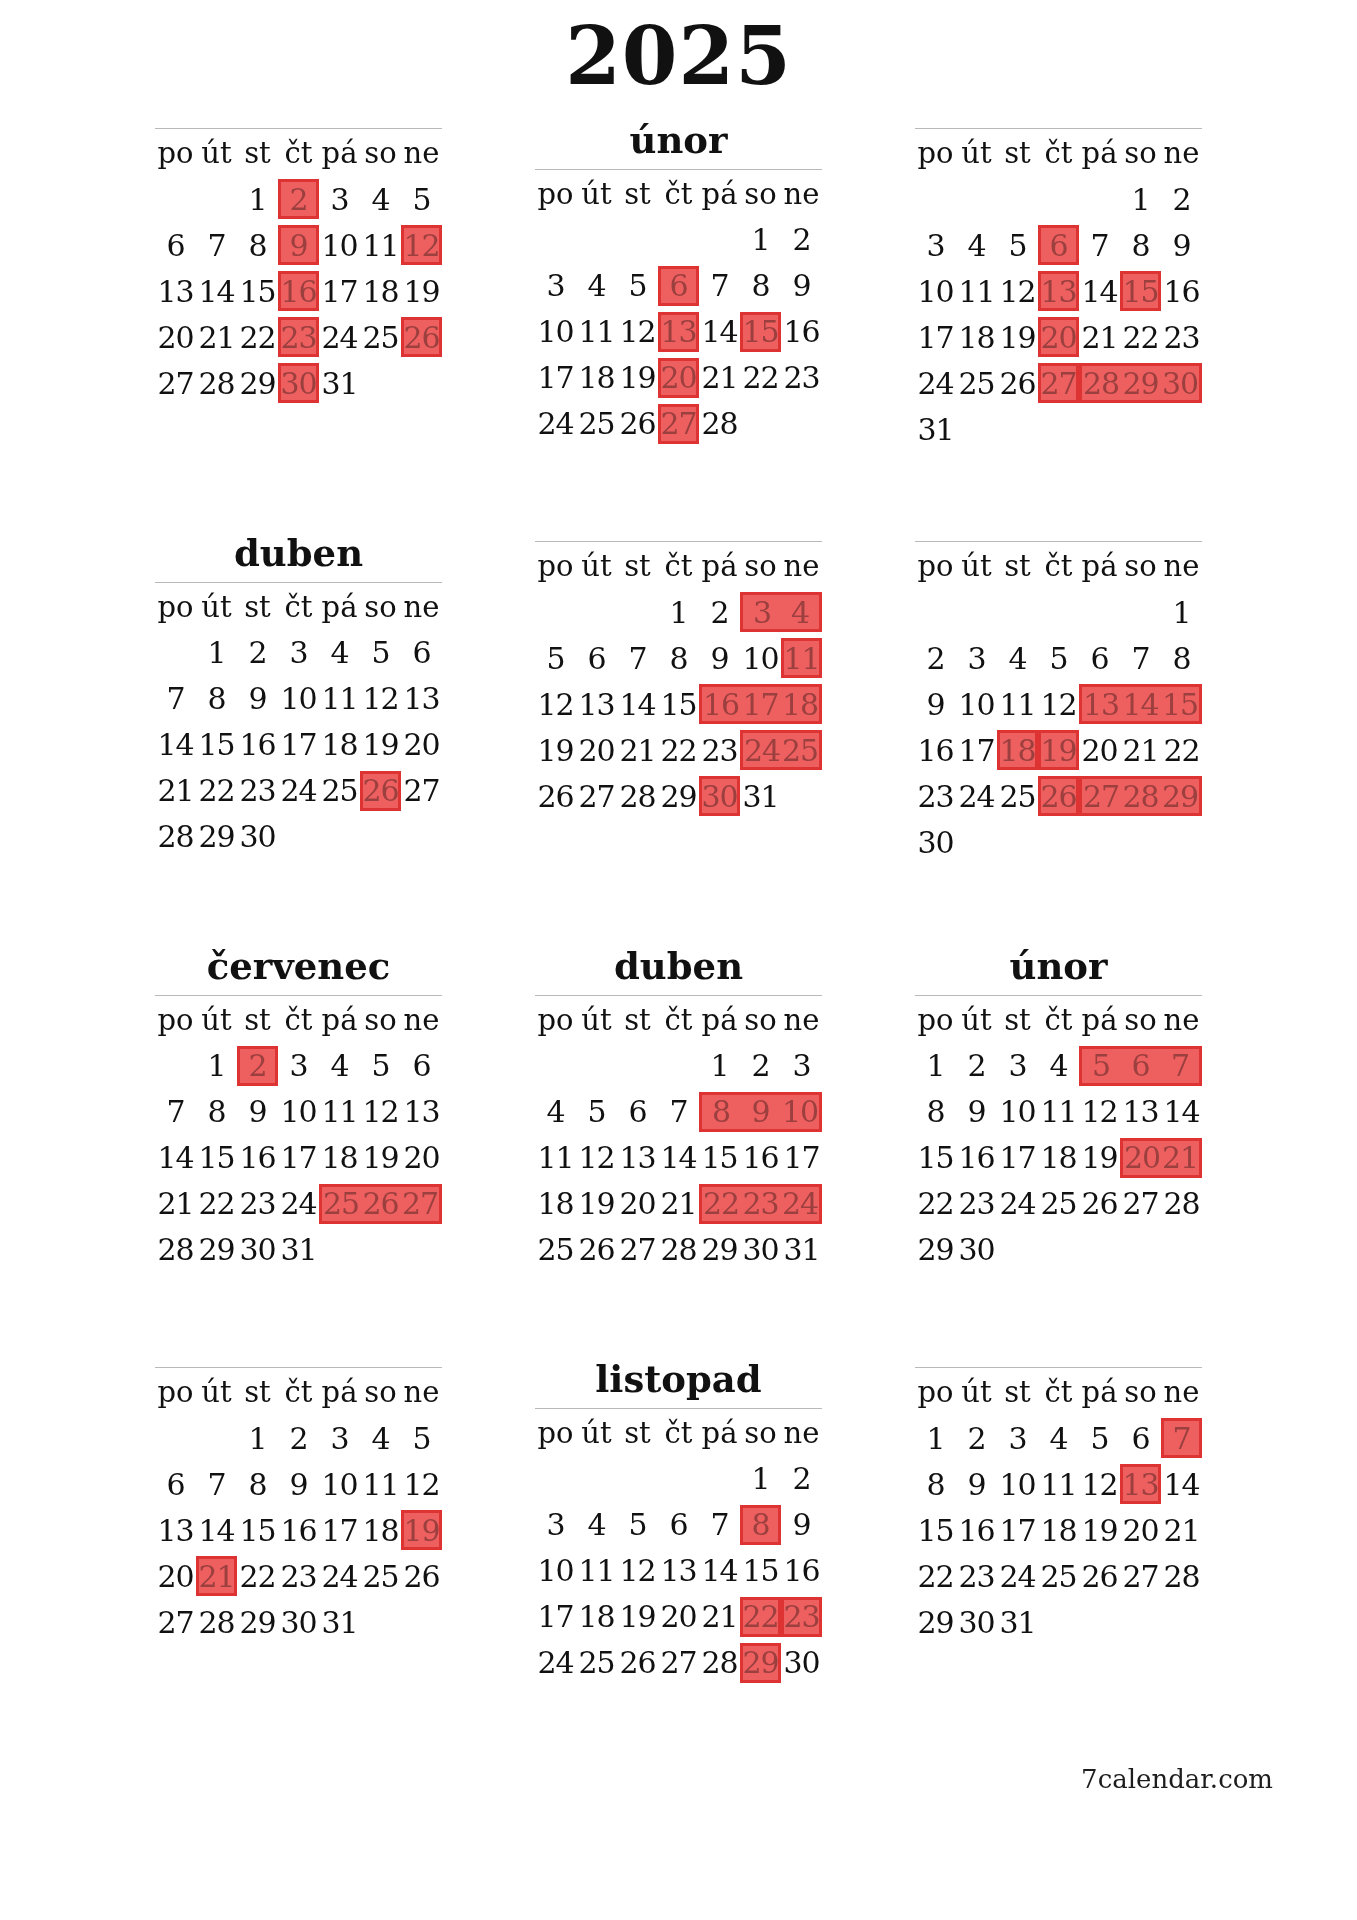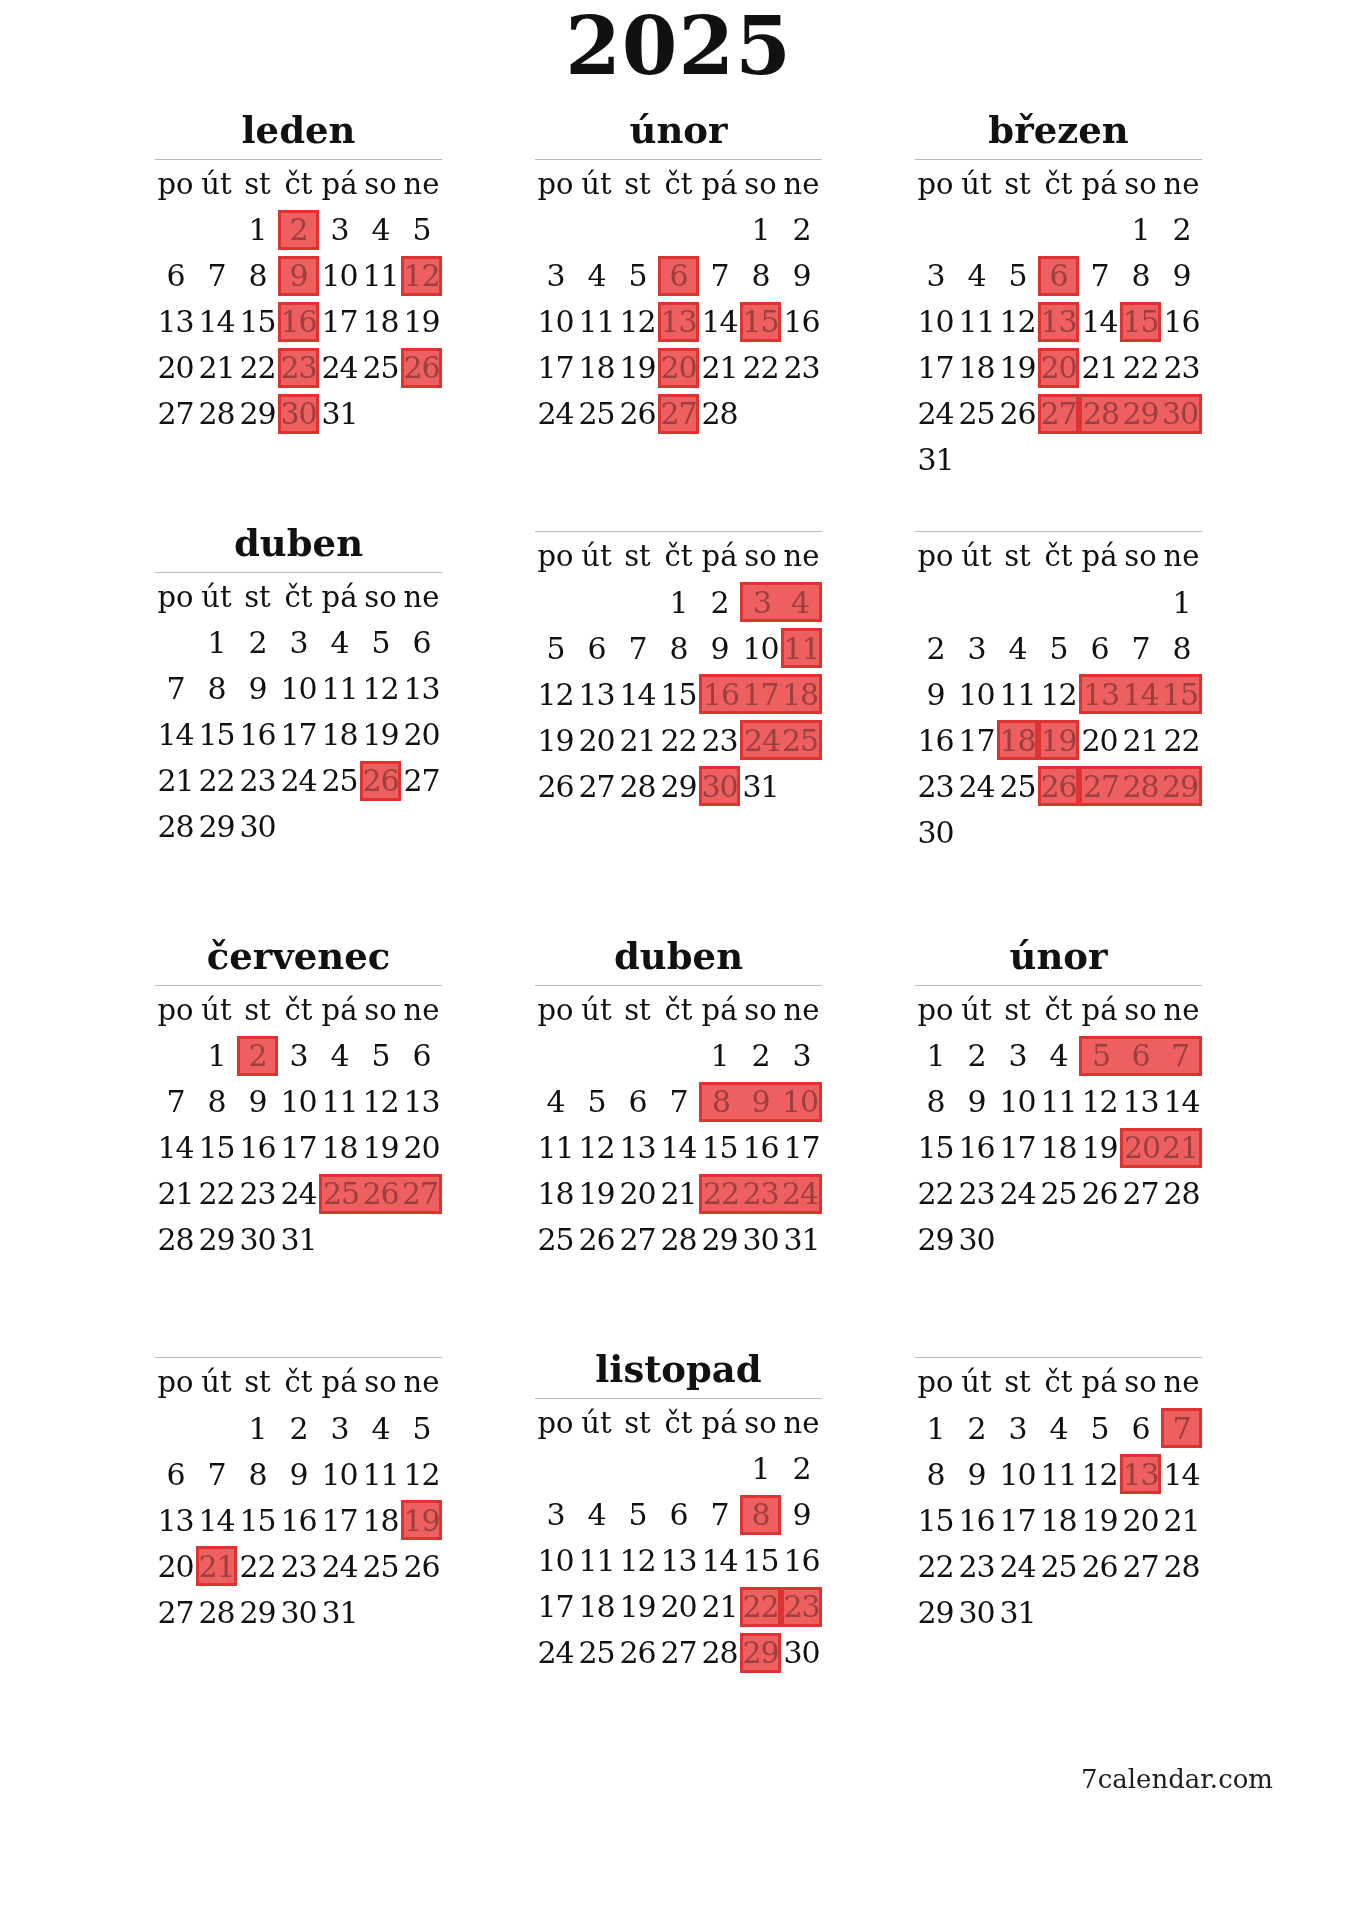--- a/index.html
+++ b/index.html
@@ -1,21 +1,21 @@
 <!DOCTYPE html>
 <html style="--hl-fill: #ee5f5f; --hl-border: #dd3333; --hl-text: #9c3f3f; --rule: #b9b9b9;"><head>
 <meta charset="utf-8">
 <style>
   html,body{margin:0;padding:0;background:#ffffff;}
   .page{
     width:1357px;height:1920px;position:relative;background:#ffffff;
     font-family:"DejaVu Serif", serif;color:#111111;overflow:hidden;
   }
   .year-title{
-    margin:0;padding-top:6px;text-align:center;
+    margin:0;padding-top:16px;text-align:center;
     font-size:80px;font-weight:700;line-height:1.0;letter-spacing:1px;
   }
   .months{
     margin-top:24px;
     display:grid;
     grid-template-columns:repeat(3,287px);
     grid-template-rows:repeat(4,372px);
     column-gap:93px;row-gap:41px;
     justify-content:center;align-items:start;
   }
@@ -43,21 +43,20 @@
     font-size:26px;color:#1d1d1d;letter-spacing:0;
   }
 </style>
 </head>
 <body>
 
 <div class="page">
   <h1 class="year-title">2025</h1>
   <div class="months">
       <div class="month">
-        <div class="mtitle">leden</div>
         <div class="rule"></div>
         <div class="week">
           <div class="cell wname">po</div>
           <div class="cell wname">út</div>
           <div class="cell wname">st</div>
           <div class="cell wname">čt</div>
           <div class="cell wname">pá</div>
           <div class="cell wname">so</div>
           <div class="cell wname">ne</div>
         </div>
@@ -159,21 +158,20 @@
           <div class="cell day">24</div>
           <div class="cell day">25</div>
           <div class="cell day">26</div>
           <div class="cell day hl hl-single">27</div>
           <div class="cell day">28</div>
           <div class="cell empty"></div>
           <div class="cell empty"></div>
         </div>
       </div>
       <div class="month">
-        <div class="mtitle">březen</div>
         <div class="rule"></div>
         <div class="week">
           <div class="cell wname">po</div>
           <div class="cell wname">út</div>
           <div class="cell wname">st</div>
           <div class="cell wname">čt</div>
           <div class="cell wname">pá</div>
           <div class="cell wname">so</div>
           <div class="cell wname">ne</div>
         </div>

